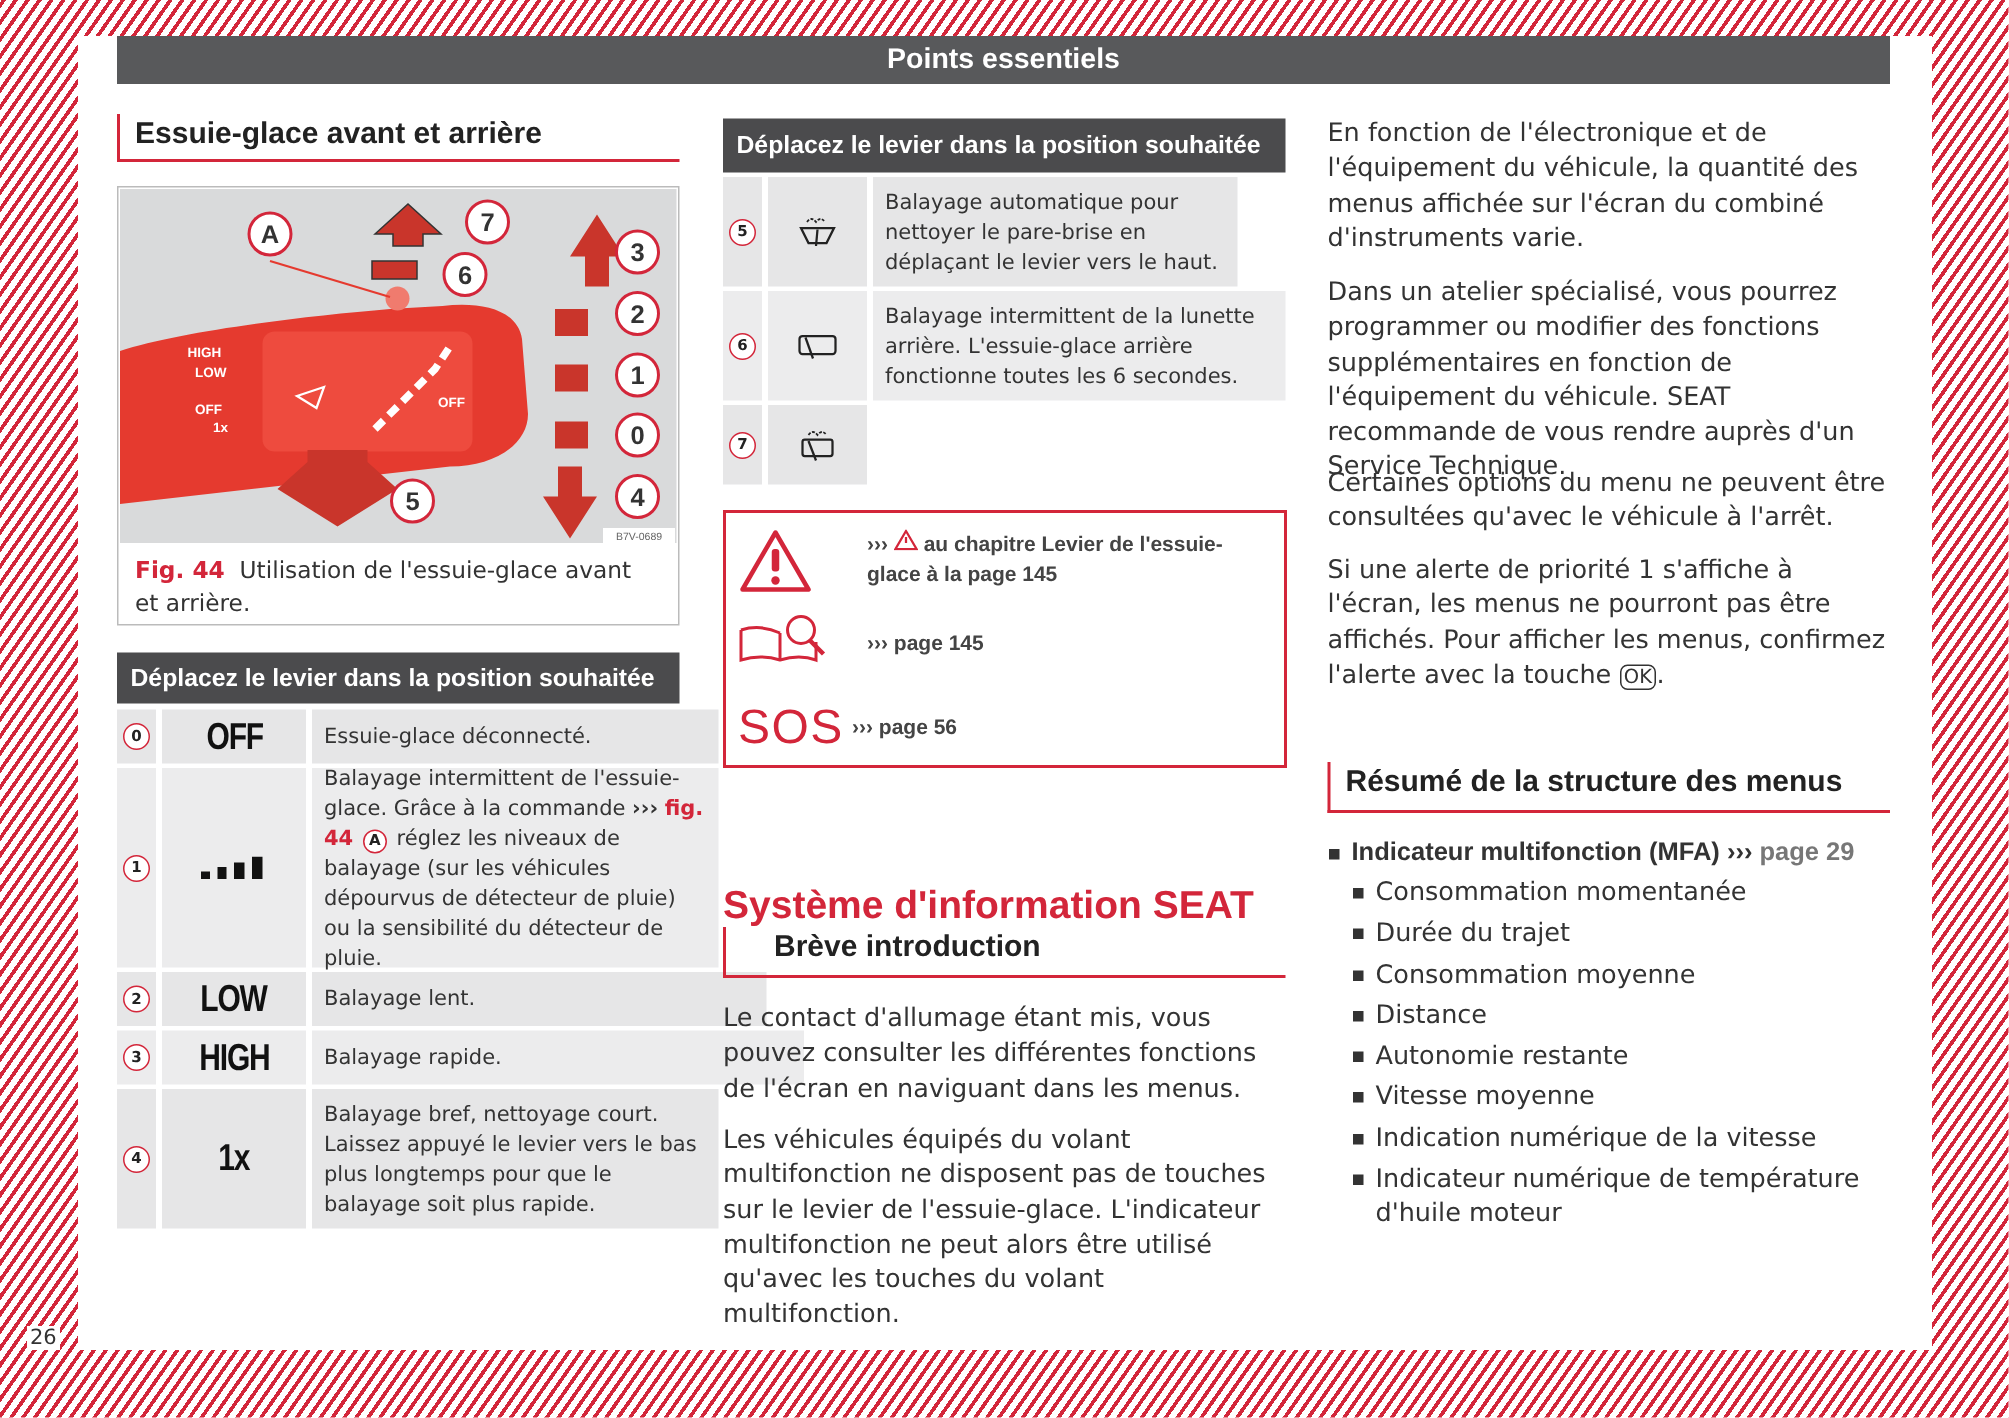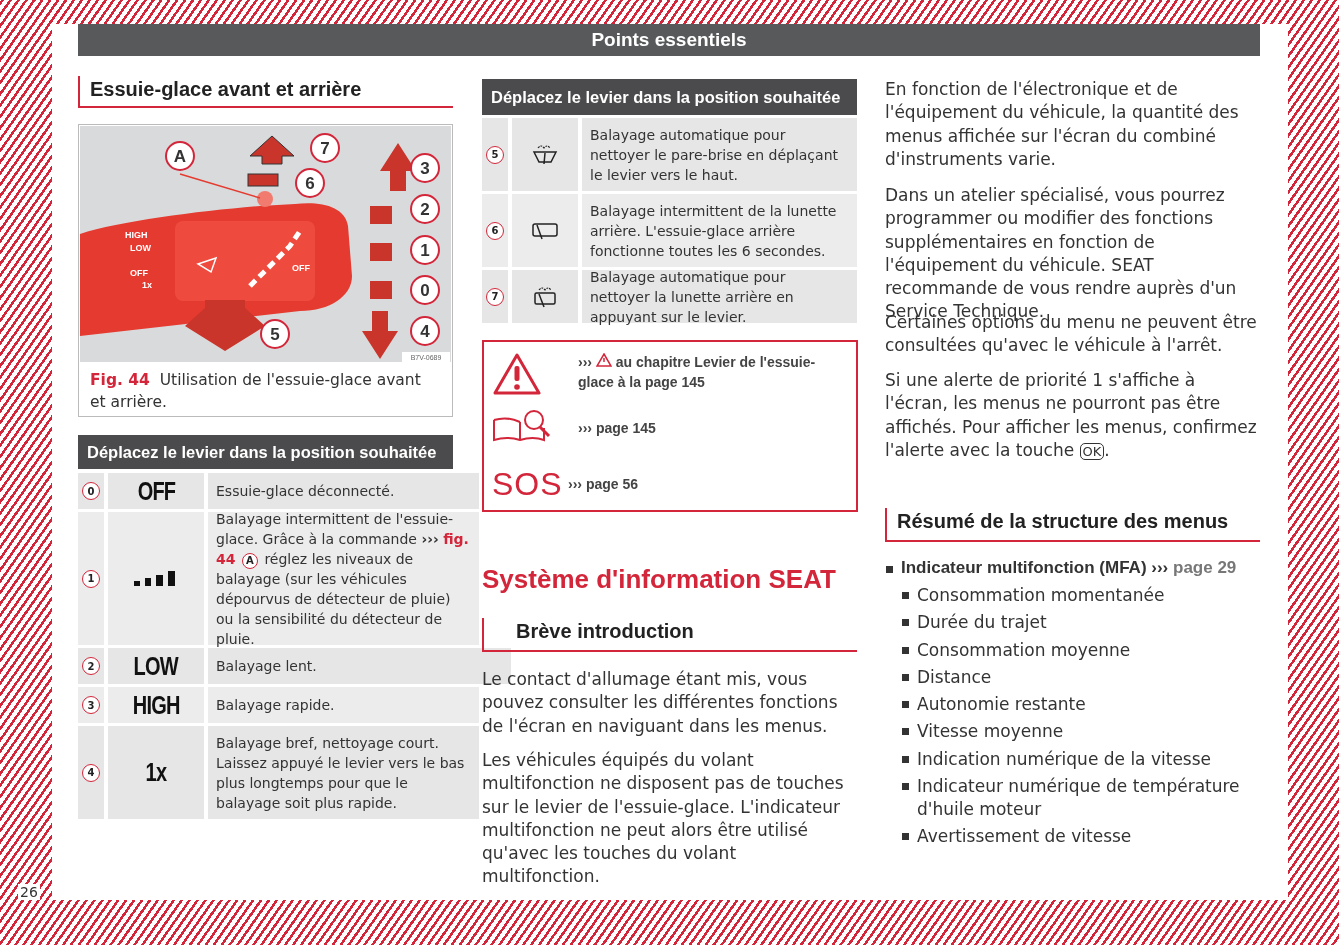--- a/index.html
+++ b/index.html
@@ -40,21 +40,21 @@
     display:flex; align-items:center; justify-content:center; color:#222; background:#fff; margin:auto;
   }
   .sym { font-family:"Liberation Sans", sans-serif; font-weight:bold; font-size:25px; color:#111; margin:auto; transform:scaleX(0.8); letter-spacing:-1px; }
   .desc { font-size:14px; line-height:20px; color:#333; padding:0 8px; }
   .warn-box {
     position:absolute; left:482px; top:340px; width:376px; height:172px; border:2.5px solid #d3263a; box-sizing:border-box; background:#fff;
   }
   .warn-row { position:absolute; left:0; display:flex; align-items:flex-start; }
   .warn-text { font-family:"Liberation Sans", sans-serif; font-weight:bold; font-size:14px; line-height:20px; color:#444; }
   .sos { font-family:"Liberation Sans", sans-serif; font-size:32px; color:#d3263a; letter-spacing:1px; }
-  .red-title { position:absolute; font-family:"Liberation Sans", sans-serif; font-weight:bold; font-size:26px; color:#d3263a; }
+  .red-title { position:absolute; font-family:"Liberation Sans", sans-serif; font-weight:bold; font-size:26px; color:#d3263a;margin-top:24px; }
   .para { position:absolute; font-size:17px; line-height:23.3px; color:#333; margin:0; }
   .ok-key { border:1.5px solid #333; border-radius:5px; padding:0 2px; font-size:13px; }
   ul.menu { position:absolute; margin:0; padding:0; list-style:none; font-size:17px; line-height:27.3px; color:#333; }
   ul.menu li { position:relative; padding-left:16px; }
   ul.menu li::before { content:""; position:absolute; left:1px; top:10px; width:7px; height:7px; background:#333; }
   .page-num { position:absolute; left:18px; top:884px; font-size:14px; color:#333; background:#fff; padding:0 2px; }
   .arrow-ref { font-weight:bold; color:#333; }
   .red { color:#d3263a; font-weight:bold; }
 </style>
 </head>
@@ -162,21 +162,21 @@
       <span class="desc">Balayage lent.</span>
     </div>
 </div>
 <div class="row alt" style="left:78px; top:687px; height:36px;">
   <div class="cell" style="width:26px;">
       <span class="num">3</span>
     </div>
   <div class="cell" style="width:96px;">
       <span class="sym">HIGH</span>
     </div>
-  <div class="cell" style="width:271px;">
+  <div class="cell" style="width:328px;">
       <span class="desc">Balayage rapide.</span>
     </div>
 </div>
 <div class="row" style="left:78px; top:726px; height:93px;">
   <div class="cell" style="width:26px;">
       <span class="num">4</span>
     </div>
   <div class="cell" style="width:96px;">
       <span class="sym">1x</span>
     </div>
@@ -191,21 +191,21 @@
   <div class="cell" style="width:26px;">
       <span class="num">5</span>
     </div>
   <div class="cell" style="width:66px;">
     <svg width="26" height="22" style="margin:auto" viewBox="0 0 26 22">
       <path d="M6,4 q3,-4 6,0 q3,-4 6,0" stroke="#222" fill="none" stroke-width="1.2" stroke-dasharray="2,1"></path>
       <path d="M2,8 L24,8 L19,18 L7,18 Z" fill="none" stroke="#222" stroke-width="1.5"></path>
       <line x1="13" y1="9" x2="12" y2="20" stroke="#222" stroke-width="1.5"></line>
     </svg>
   </div>
-  <div class="cell" style="width:275px;">
+  <div class="cell" style="width:243px;">
       <span class="desc">Balayage automatique pour nettoyer le pare-brise en déplaçant le levier vers le haut.</span>
     </div>
 </div>
 <div class="row alt" style="left:482px; top:194px; height:73px;">
   <div class="cell" style="width:26px;">
       <span class="num">6</span>
     </div>
   <div class="cell" style="width:66px;">
     <svg width="28" height="20" style="margin:auto" viewBox="0 0 28 20">
       <rect x="2" y="3" width="24" height="12" rx="2" fill="none" stroke="#222" stroke-width="1.5"></rect>
@@ -220,23 +220,20 @@
   <div class="cell" style="width:26px;">
       <span class="num">7</span>
     </div>
   <div class="cell" style="width:66px;">
     <svg width="26" height="22" style="margin:auto" viewBox="0 0 26 22">
       <path d="M7,4 q3,-4 6,0 q3,-4 6,0" stroke="#222" fill="none" stroke-width="1.2" stroke-dasharray="2,1"></path>
       <rect x="3" y="7" width="20" height="11" rx="1.5" fill="none" stroke="#222" stroke-width="1.5"></rect>
       <line x1="7" y1="8" x2="12" y2="21" stroke="#222" stroke-width="1.5"></line>
     </svg>
   </div>
-  <div class="cell" style="width:275px;">
-      <span class="desc">Balayage automatique pour nettoyer la lunette arrière en appuyant sur le levier.</span>
-    </div>
 </div>
 
 <div class="warn-box">
   <div class="warn-row" style="top:8px;">
     <svg width="50" height="44" viewBox="0 0 50 44" style="margin:2px 36px 0 8px;">
       <path d="M25,3 L47,41 L3,41 Z" fill="none" stroke="#d3263a" stroke-width="3" stroke-linejoin="round"></path>
       <rect x="22.5" y="14" width="5" height="15" rx="2" fill="#d3263a"></rect>
         <circle cx="25" cy="35" r="2.8" fill="#d3263a"></circle>
     </svg>
     <div class="warn-text" style="width:270px; margin-top:2px;">
@@ -283,18 +280,17 @@
     <span>Indicateur multifonction (MFA)</span> <span>›››</span> <span style="color:#777;">page 29</span>
     <ul class="menu" style="position:static; margin-top:2px; font-weight:normal; font-family:'DejaVu Sans', sans-serif;">
       <li>Consommation momentanée</li>
       <li>Durée du trajet</li>
       <li>Consommation moyenne</li>
       <li>Distance</li>
       <li>Autonomie restante</li>
       <li>Vitesse moyenne</li>
       <li>Indication numérique de la vitesse</li>
       <li style="line-height:23px; padding-top:2px; padding-bottom:2px;">Indicateur numérique de température d'huile moteur</li>
-      <li>Avertissement de vitesse</li>
     </ul>
   </li>
 </ul>
 
 <div class="page-num">26</div>
 
 </body></html>

